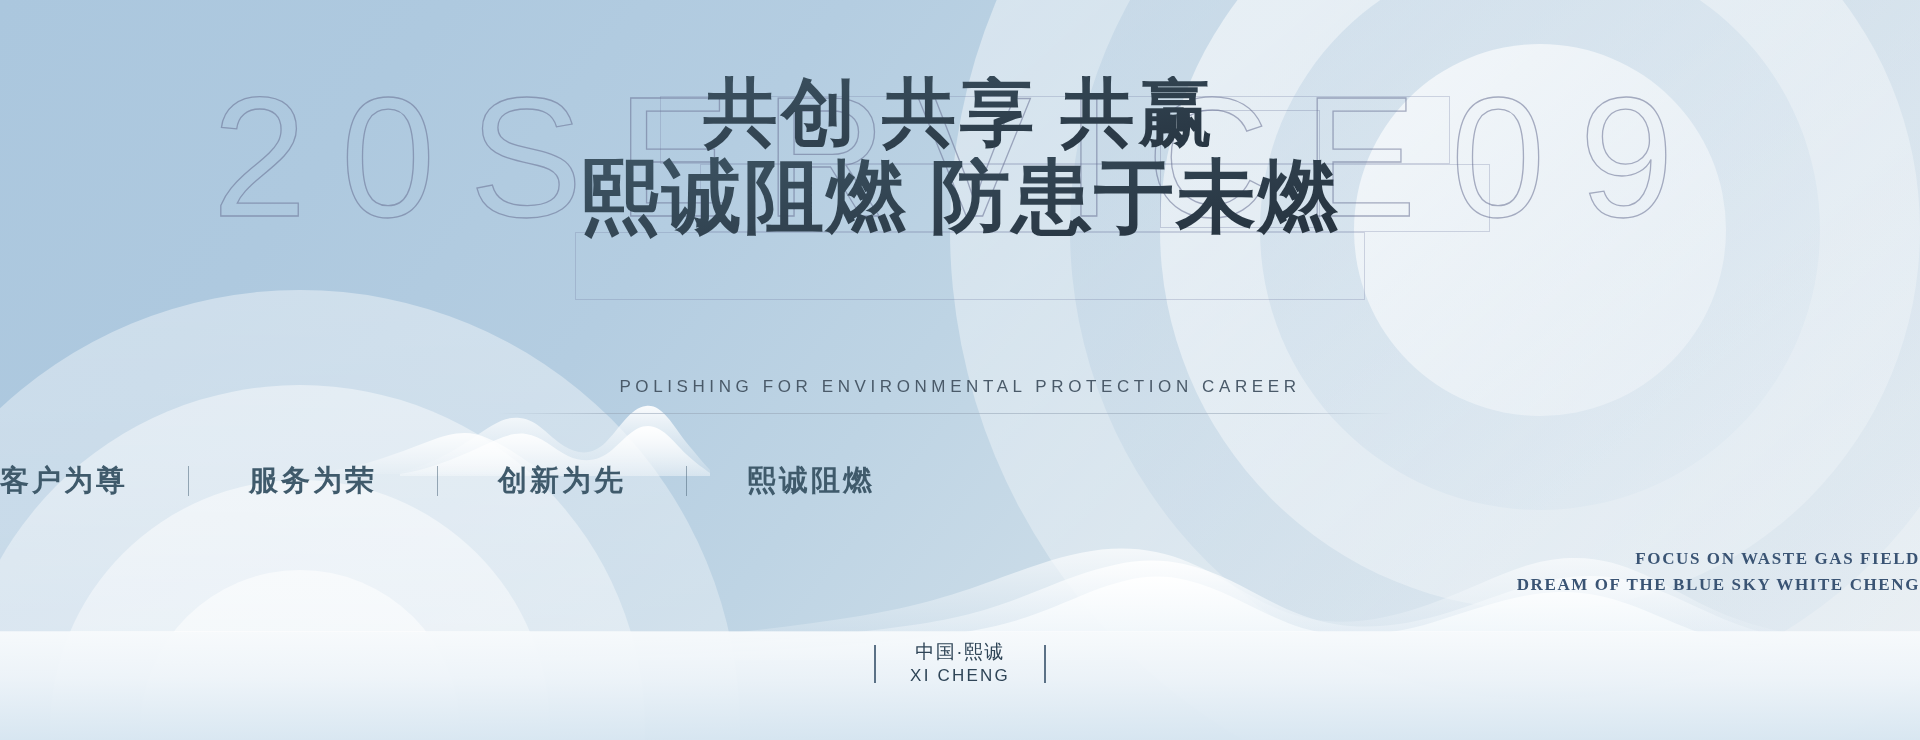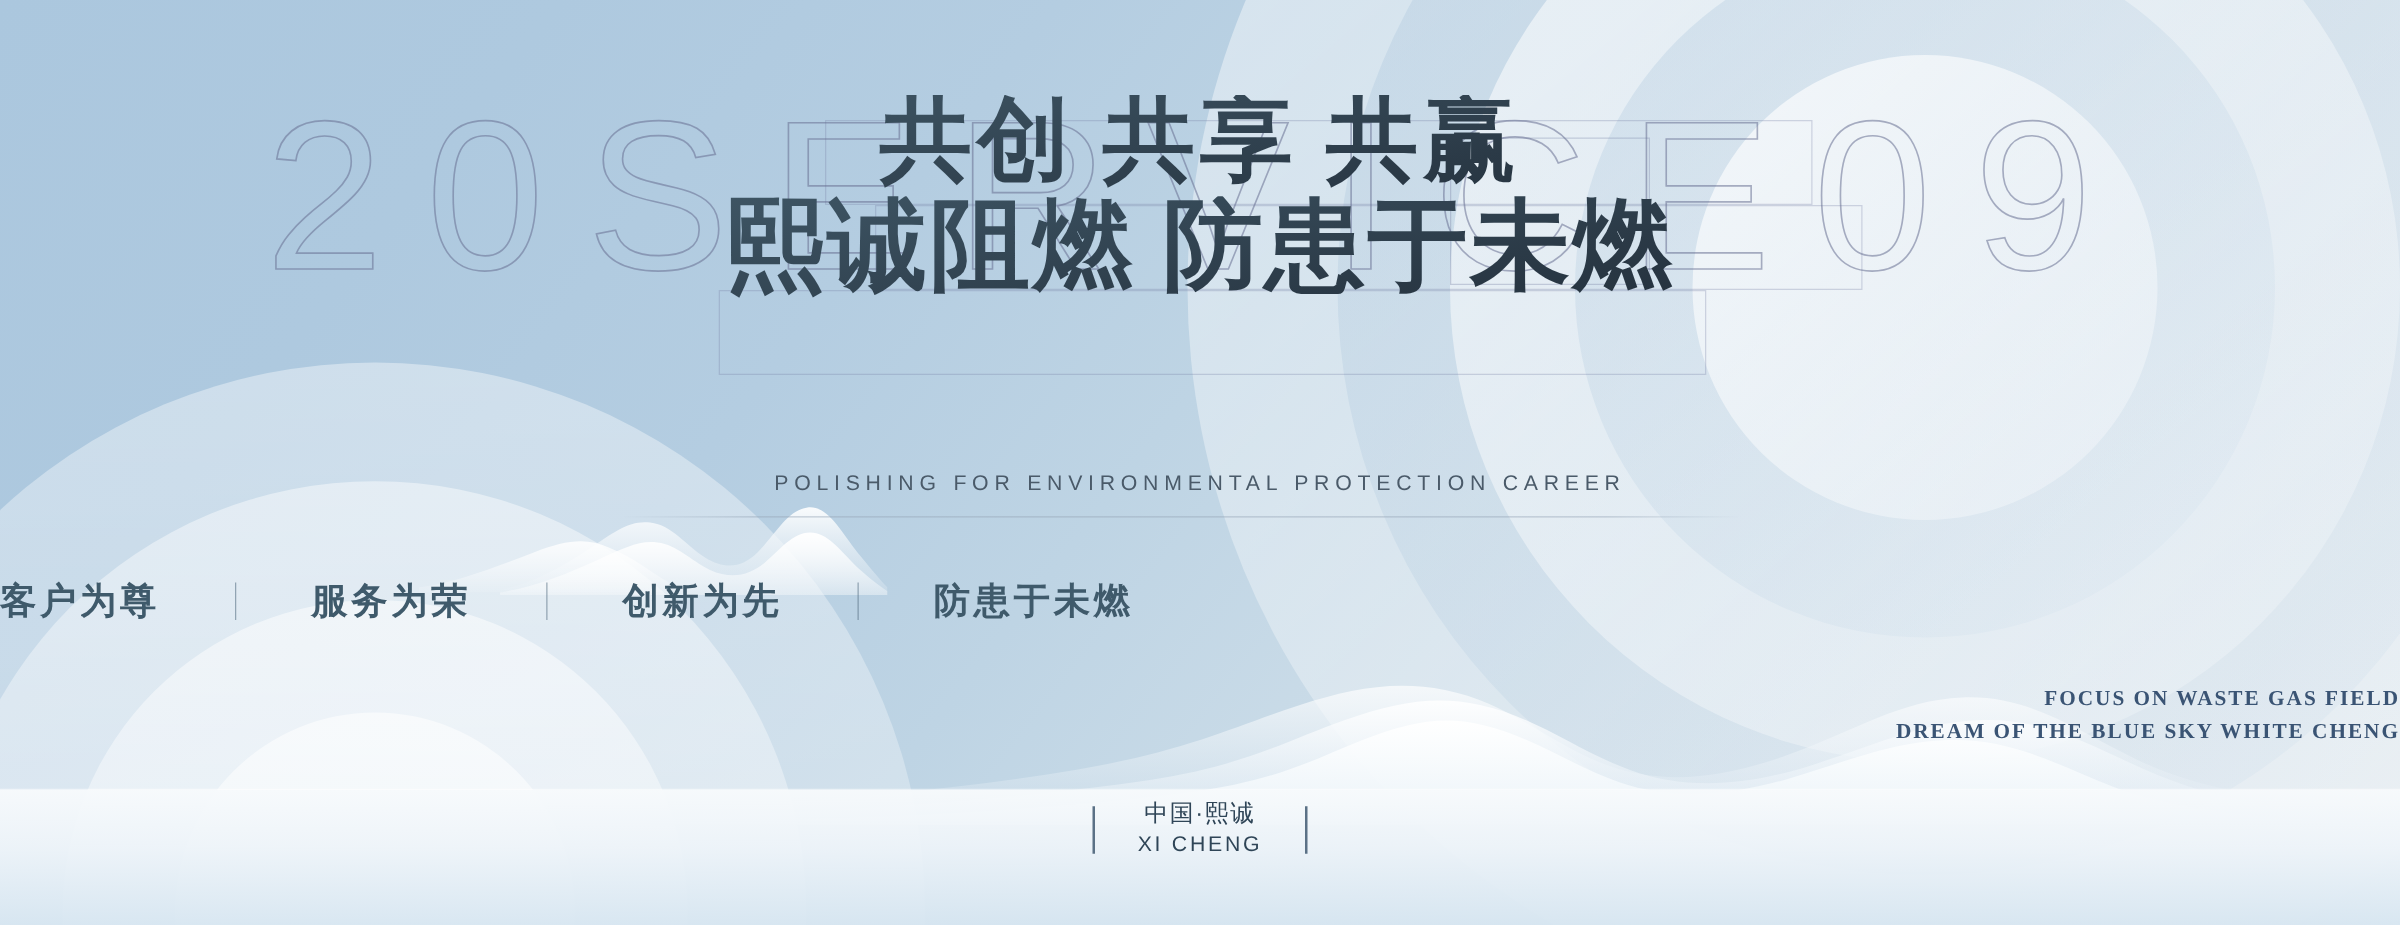--- a/index.html
+++ b/index.html
@@ -341,21 +341,21 @@
   <div class="subtitle-en">POLISHING FOR ENVIRONMENTAL PROTECTION CAREER</div>
   <div class="subtitle-rule"></div>
 
   <div class="values">
     <span class="val">客户为尊</span>
     <span class="sep"></span>
     <span class="val">服务为荣</span>
     <span class="sep"></span>
     <span class="val">创新为先</span>
     <span class="sep"></span>
-    <span class="val">防患于未燃</span>
+    <span class="val">熙诚阻燃</span>
   </div>
 
   <div class="couplet">
     <div>FOCUS ON WASTE GAS FIELD</div>
     <div>DREAM OF THE BLUE SKY WHITE CHENG</div>
   </div>
 
   <div class="floor-line"></div>
   <div class="floor"></div>
 

